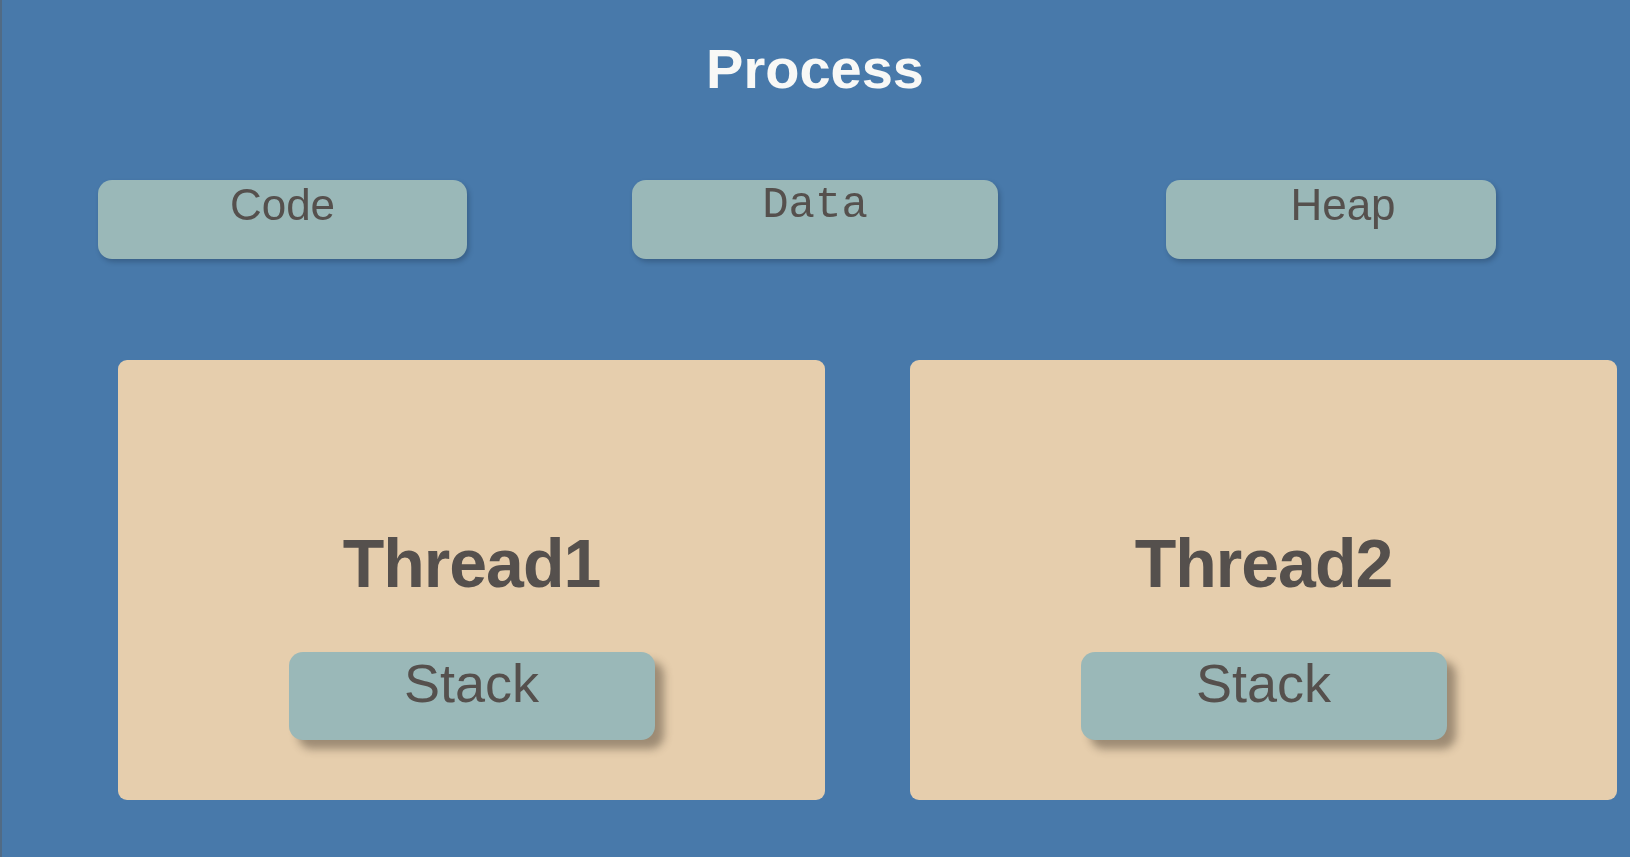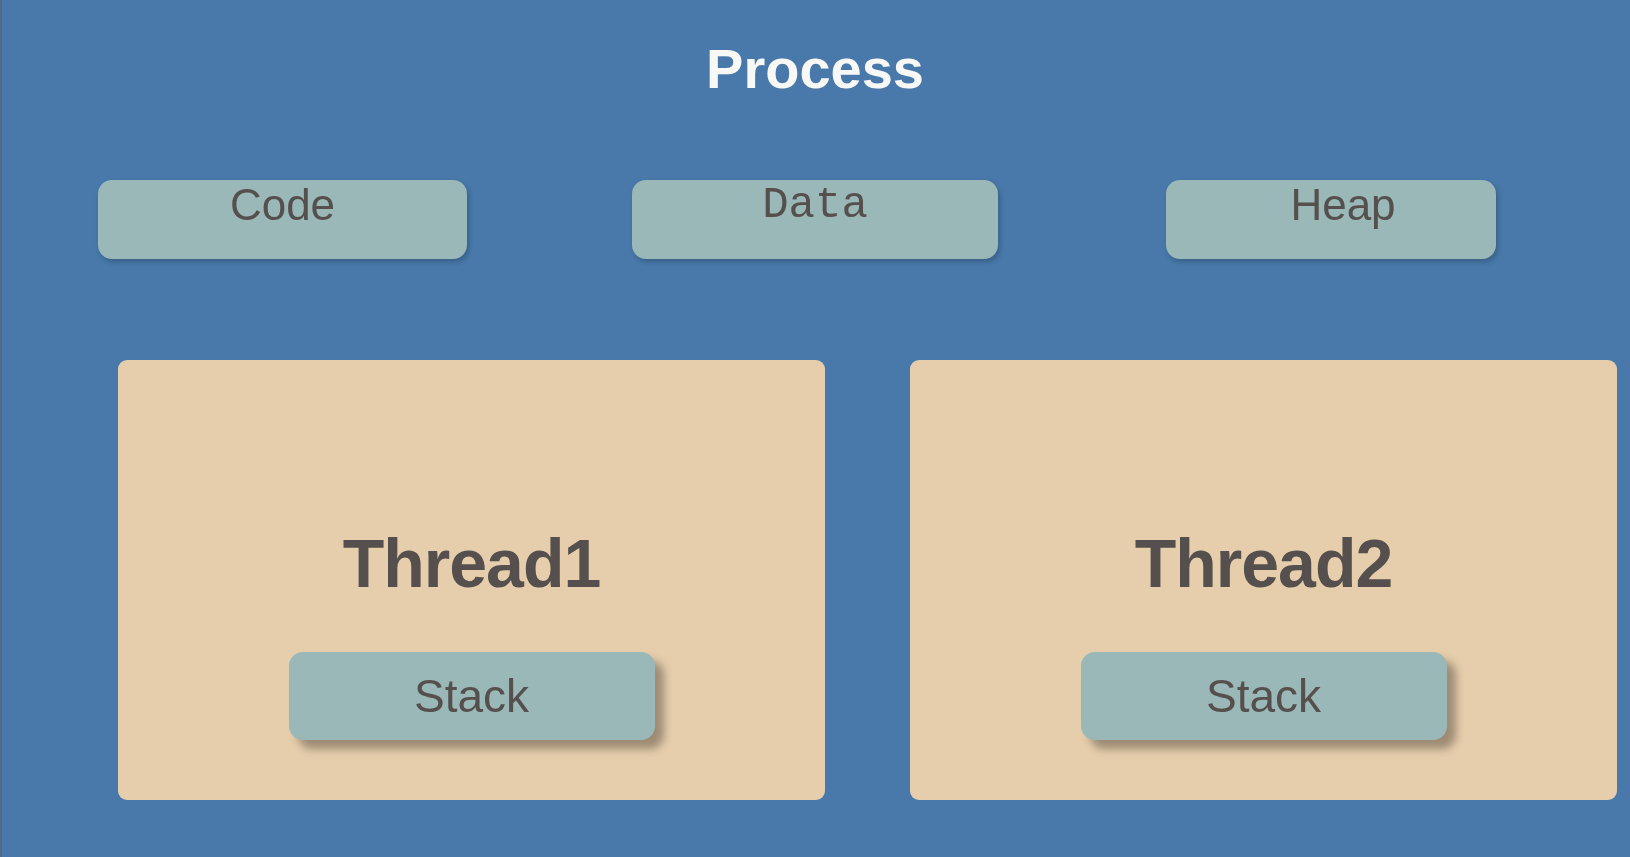--- a/index.html
+++ b/index.html
@@ -77,23 +77,23 @@
   .stack {
     position: absolute;
     top: 292px;
     left: 50%;
     transform: translateX(-50%);
     width: 366px;
     height: 88px;
     background: var(--segment-fill, #9AB8B8);
     border-radius: 14px;
     display: flex;
-    align-items: center;
+    align-items: flex-start;
     justify-content: center;
-    font-size: 46px;
+    font-size: 54px;
     color: var(--label-text, #55504D);
     box-shadow: 9px 9px 8px rgba(58, 48, 38, 0.42);
   }
 </style>
 </head>
 <body>
 
 <div class="stage">
 
   <div class="left-edge"></div>

